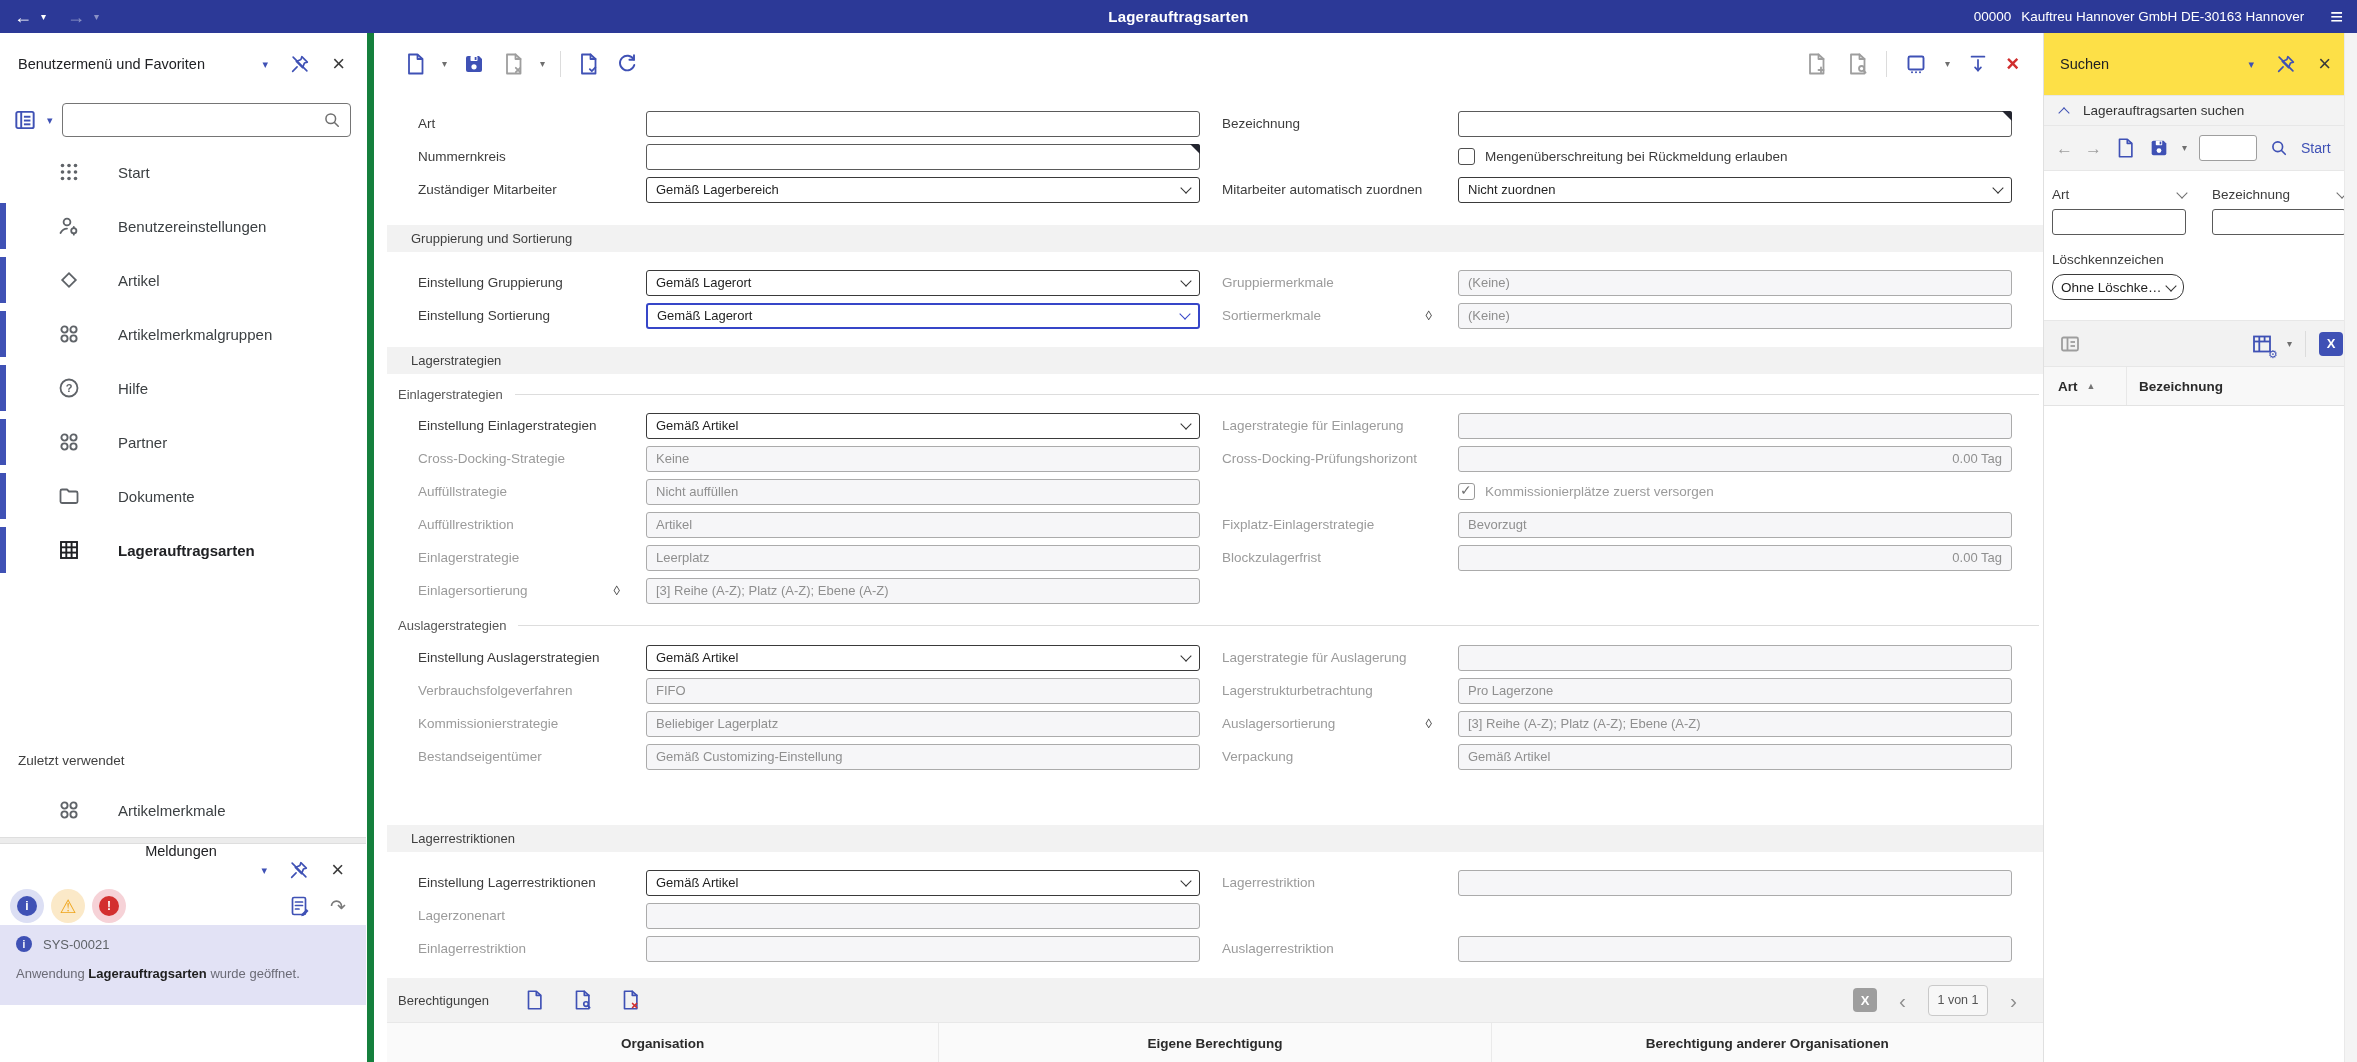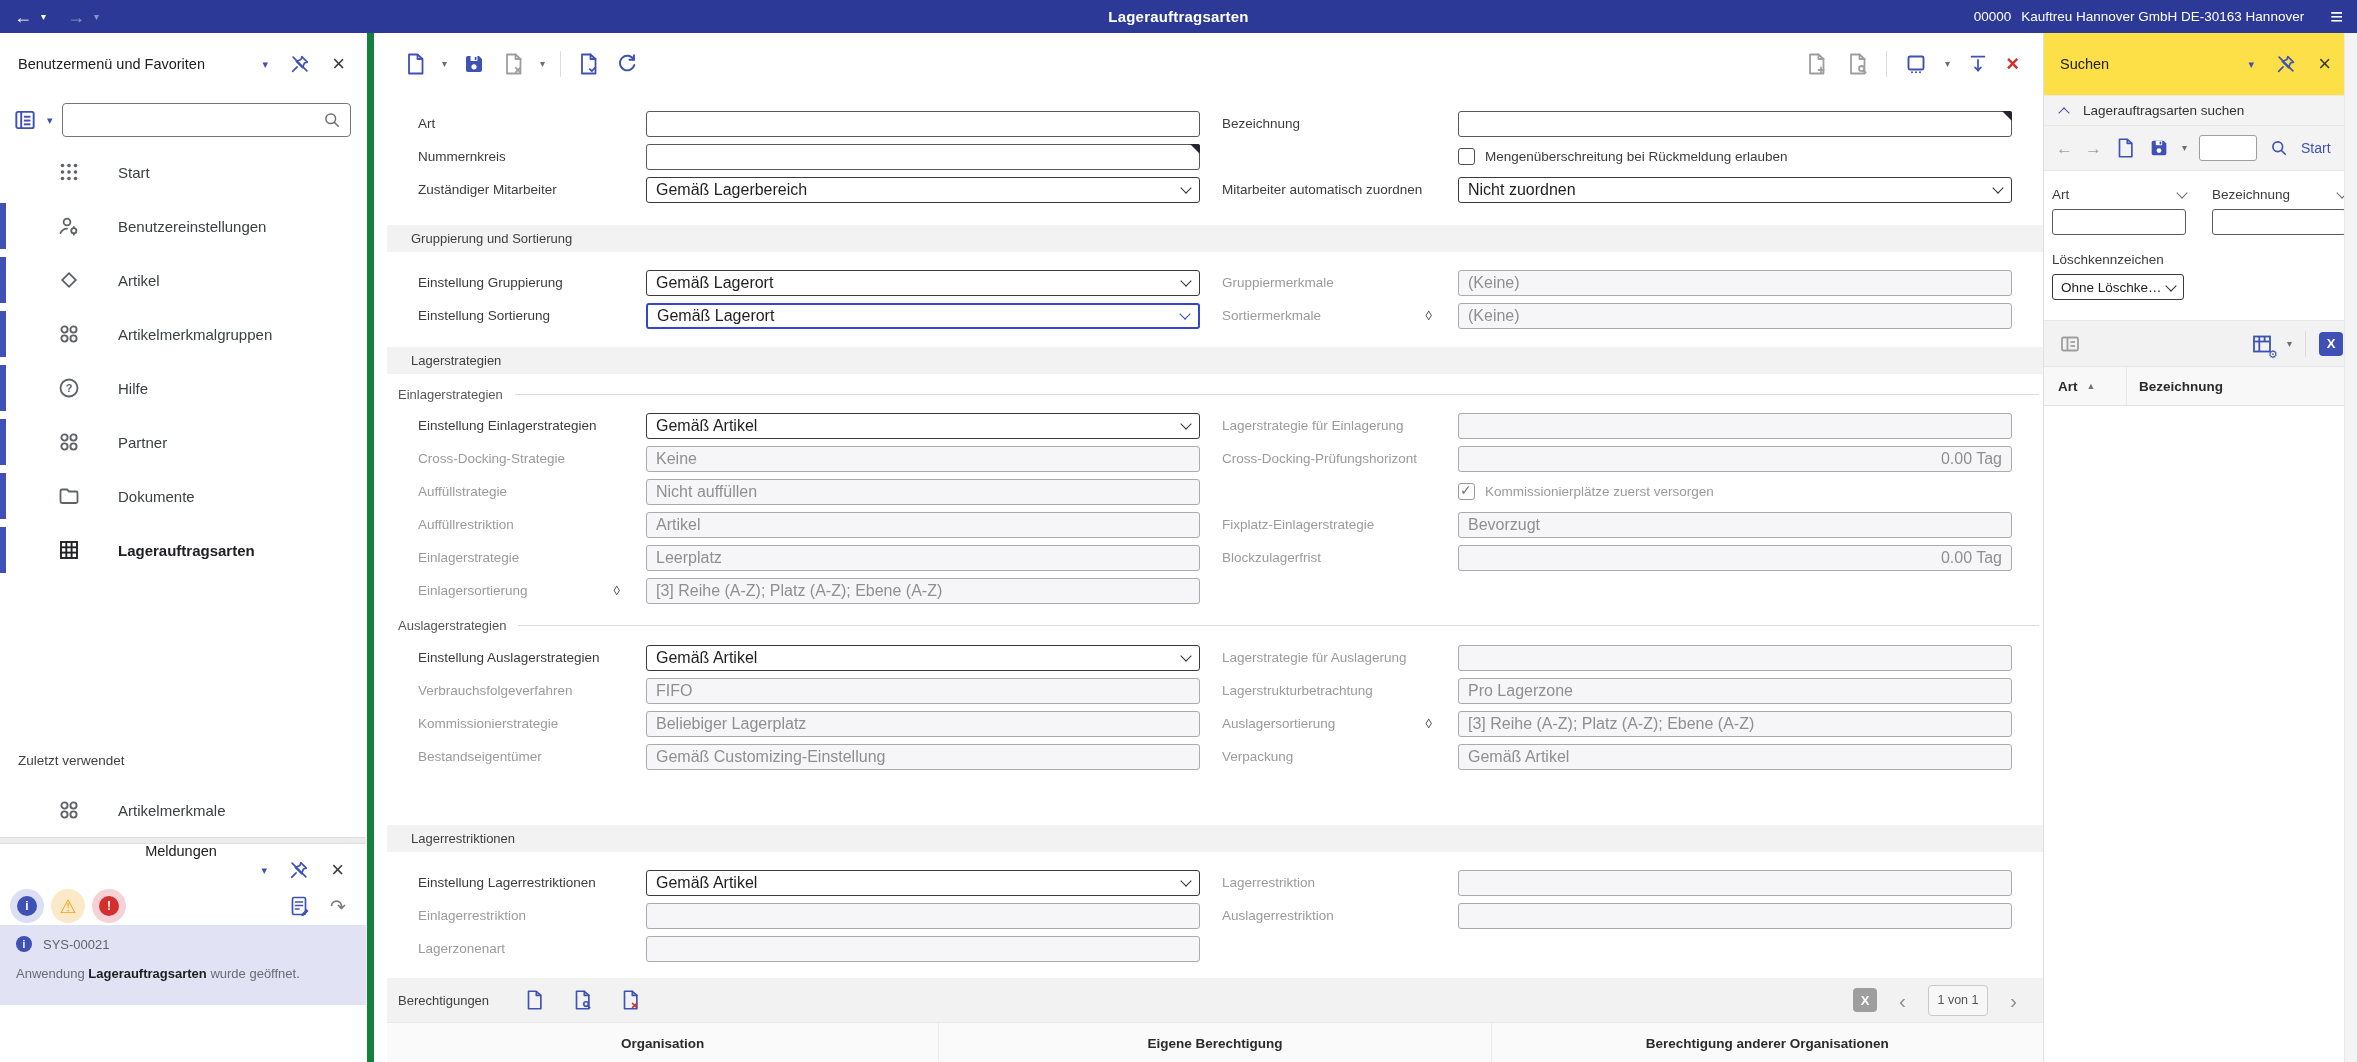--- a/index.html
+++ b/index.html
@@ -68,21 +68,21 @@
   #main{position:absolute;left:387px;top:33px;width:1656px;height:1029px;background:#fff;}
   #main-toolbar{position:absolute;top:0;left:0;right:0;height:62px;display:flex;align-items:center;padding:0 24px 0 16px;box-sizing:border-box;}
   .tbl-group{display:flex;align-items:center;gap:15px;}
   .tbl-right{margin-left:auto;display:flex;align-items:center;gap:17px;}
   .fgroup{position:absolute;left:0;right:0;}
   .frow{display:grid;grid-template-columns:228px 554px 258px 554px;align-items:center;height:33px;padding-left:31px;}
   .flabel{font-size:13.5px;color:#3c3c3c;display:flex;align-items:center;padding-right:14px;box-sizing:border-box;}
   .flabel.glabel{color:#9b9b9b;}
   .rlab{padding-left:22px;box-sizing:border-box;}
   .diamond{margin-left:auto;margin-right:12px;color:#4a4a4a;font-size:13px;}
-  .ctrl{position:relative;height:26px;box-sizing:border-box;border-radius:3px;display:flex;align-items:center;padding:0 9px;font-size:16px;color:#1f1f1f;background:#fff;}
+  .ctrl{position:relative;height:26px;box-sizing:border-box;border-radius:3px;display:flex;align-items:center;padding:0 9px;font-size:13px;color:#1f1f1f;background:#fff;}
   .sel{border:1.5px solid #3a3a3a;justify-content:space-between;cursor:pointer;}
   .sel.focus{border:2px solid #3646c8;}
   .sel.focus .chev{border-color:#3646c8;}
   .ro{border:1px solid #ababab;background:#f6f6f8;color:#8f8f8f;}
   .ro.num{justify-content:flex-end;}
   .fwrap{position:relative;height:26px;}
   .tinput{width:100%;height:26px;box-sizing:border-box;border:1px solid #5a5a5a;border-radius:3px;padding:0 9px;font-family:inherit;font-size:13.5px;background:#fff;outline:none;}
   .fwrap.corner::after{content:"";position:absolute;top:0;right:0;width:0;height:0;border-top:10px solid #23252f;border-left:10px solid transparent;border-top-right-radius:2px;}
   .cbrow{display:flex;align-items:center;gap:10px;}
   .cb{position:relative;width:17px;height:17px;border:1.5px solid #4f4f4f;border-radius:3px;background:#fff;box-sizing:border-box;flex:none;}
@@ -108,21 +108,21 @@
   .rp-sec{height:31px;background:#f3f3f3;border-top:1px solid #e7e7e7;border-bottom:1px solid #e7e7e7;display:flex;align-items:center;padding:0 16px;gap:15px;font-size:13.5px;color:#333;box-sizing:border-box;}
   .rp-toolbar{height:45px;background:#f3f3f3;border-bottom:1px solid #e7e7e7;display:flex;align-items:center;padding:0 12px;gap:12px;box-sizing:border-box;}
   .rp-arrow{font-size:17px;color:#9e9e9e;line-height:1;cursor:pointer;}
   .rp-mini-input{width:58px;height:26px;border:1px solid #9e9e9e;border-radius:3px;background:#fff;box-sizing:border-box;font-family:inherit;font-size:13px;padding:0 6px;outline:none;}
   .rp-start{font-size:14px;color:#3f51b5;font-weight:500;cursor:pointer;}
   .rp-fields{padding:16px 12px 0 8px;}
   .rp-grid{display:grid;grid-template-columns:134px 134px;column-gap:26px;}
   .rp-lbl{display:flex;align-items:center;justify-content:space-between;font-size:13.5px;color:#3c3c3c;margin-bottom:7px;}
   .rp-input{width:100%;height:26px;box-sizing:border-box;border:1px solid #5a5a5a;border-radius:3px;padding:0 8px;font-family:inherit;font-size:13.5px;outline:none;background:#fff;}
   .rp-loesch-lbl{margin-top:17px;font-size:13.5px;color:#3c3c3c;}
-  .rp-loesch{margin-top:7px;width:132px;height:26px;box-sizing:border-box;border:1.5px solid #3a3a3a;border-radius:3px;display:flex;align-items:center;justify-content:space-between;padding:0 8px;font-size:13.5px;color:#1f1f1f;cursor:pointer;background:#fff;}
+  .rp-loesch{margin-top:7px;width:132px;height:26px;box-sizing:border-box;border:1.5px solid #3a3a3a;border-radius:12px;display:flex;align-items:center;justify-content:space-between;padding:0 8px;font-size:13.5px;color:#1f1f1f;cursor:pointer;background:#fff;}
   .rp-tbar{position:absolute;top:287px;left:0;right:0;height:47px;background:#f2f2f2;border-top:1px solid #e7e7e7;border-bottom:1px solid #e7e7e7;display:flex;align-items:center;padding:0 14px;box-sizing:border-box;}
   .rp-tbar-right{margin-left:auto;display:flex;align-items:center;gap:13px;}
   .rp-thead{position:absolute;top:334px;left:0;right:0;height:38px;background:#f8f8f8;border-bottom:1px solid #e3e3e3;display:flex;align-items:stretch;}
   .rp-col-art{width:83px;display:flex;align-items:center;gap:9px;padding-left:14px;box-sizing:border-box;font-weight:700;font-size:13.5px;color:#2b2b2b;border-right:1px solid #e8e8e8;cursor:pointer;}
   .rp-col-bez{flex:1;display:flex;align-items:center;padding-left:12px;font-weight:700;font-size:13.5px;color:#2b2b2b;cursor:pointer;}
   .sort-asc{font-size:9px;color:#757575;line-height:1;}
   .rp-scroll{position:absolute;right:0;top:0;bottom:0;width:12px;background:#f4f4f4;border-left:1px solid #e9e9e9;}
   .gearwrap{position:relative;}
   .gearwrap .gear{position:absolute;right:-4px;bottom:-4px;font-size:11px;color:#3f51b5;line-height:1;}
   .xl{width:24px;height:24px;border-radius:4px;display:flex;align-items:center;justify-content:center;color:#fff;font-weight:700;font-size:13px;cursor:pointer;}
@@ -616,31 +616,31 @@
       <div class="ctrl sel">
         <span>Gemäß Artikel</span>
           <span class="chev"></span>
       </div>
       <label class="flabel glabel rlab">Lagerrestriktion</label>
       <div class="ctrl ro">
           <span></span>
         </div>
     </div>
     <div class="frow">
+      <label class="flabel glabel">Lagerzonenart</label>
+      <div class="ctrl ro">
+          <span></span>
+        </div>
+    </div>
+    <div class="frow">
       <label class="flabel glabel">Einlagerrestriktion</label>
       <div class="ctrl ro">
           <span></span>
         </div>
       <label class="flabel glabel rlab">Auslagerrestriktion</label>
-      <div class="ctrl ro">
-          <span></span>
-        </div>
-    </div>
-    <div class="frow">
-      <label class="flabel glabel">Lagerzonenart</label>
       <div class="ctrl ro">
           <span></span>
         </div>
     </div>
   </div>
 
   <div class="bbar">
     <span>Berechtigungen</span>
     <span class="bbar-icons">
       <span>

